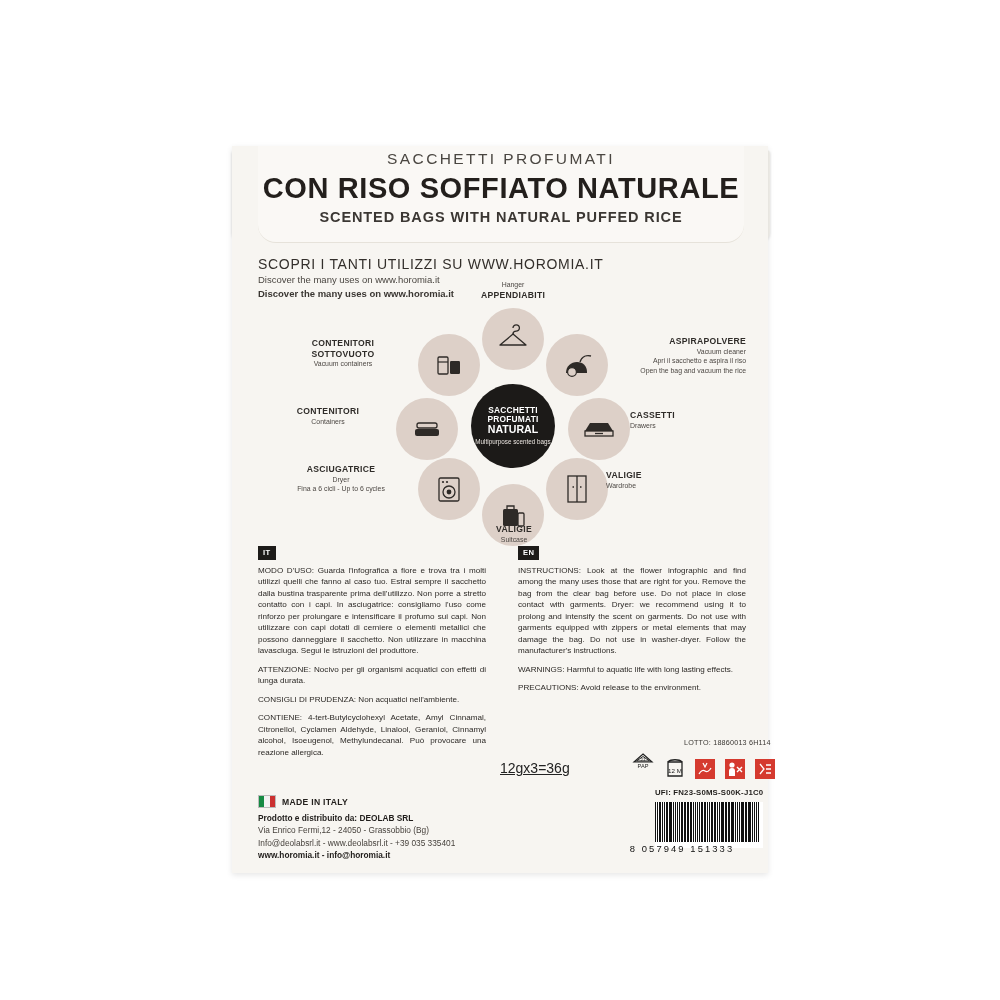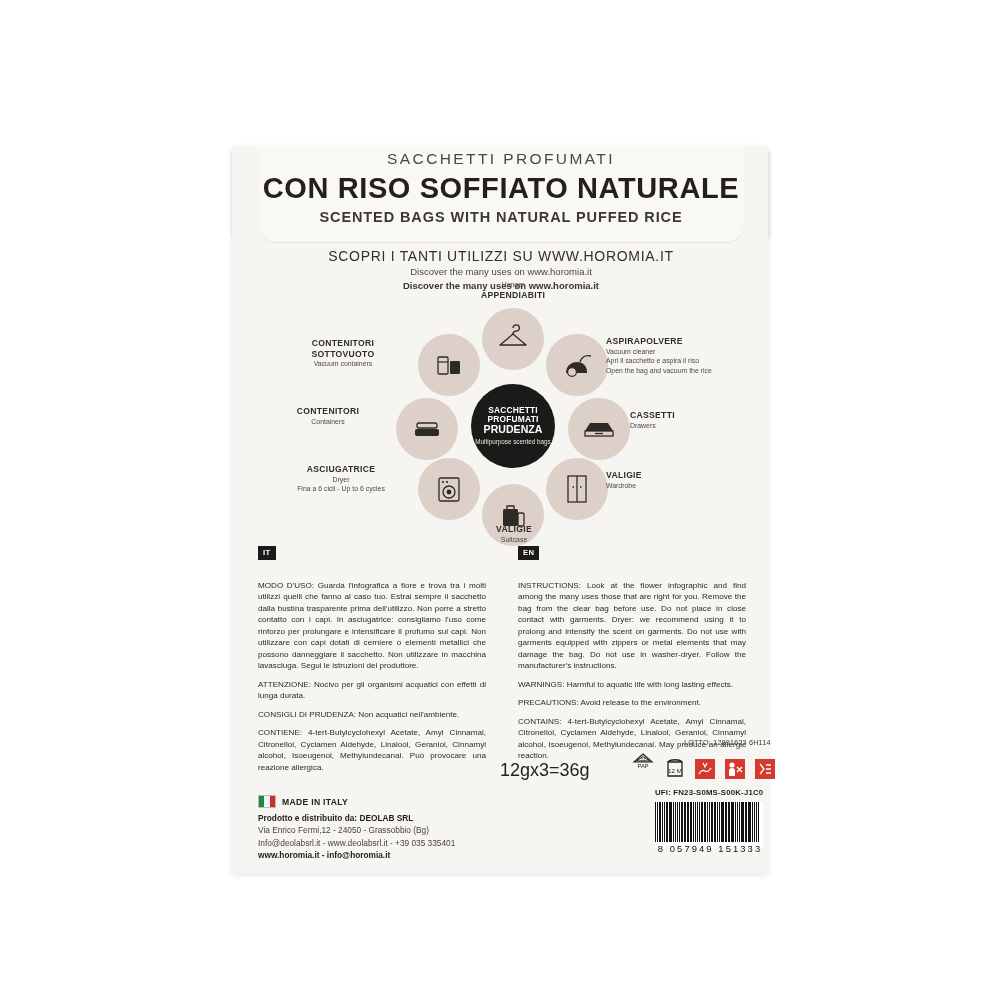--- a/index.html
+++ b/index.html
@@ -83,23 +83,22 @@
     font-size: 14.5px;
     font-weight: 700;
     letter-spacing: 0.9px;
     margin-top: 4px;
     color: #3b3733;
   }
   
   .discover {
     position: absolute;
     left: 258px;
-    top: 248px;
+    top: 256px;
     width: 486px;
-    text-align: center;
     color: #332f2b;
   }
   .discover .d1 { font-size: 14px; letter-spacing: 0.7px; }
   .discover .d2 { font-size: 9.5px; margin-top: 2px; color: #4a4641; }
   .discover .d3 { font-size: 9.5px; font-weight: 700; margin-top: 3px; color: #3a3632; }
   
   .info {
     position: absolute;
     left: 258px;
     top: 276px;
@@ -155,33 +154,34 @@
     color: #2c2926;
     text-align: justify;
   }
   .txtcol .tag {
     display: inline-block;
     background: #1d1b19;
     color: #fff;
     font-size: 7.6px;
     font-weight: 700;
     padding: 1.5px 5px;
-    margin-bottom: 20px;
+    margin-bottom: 5px;
     letter-spacing: 0.4px;
   }
   .txtcol p { margin: 0 0 7px 0; }
   .txtcol b { font-weight: 400; }
   
   .weight {
     position: absolute;
     left: 500px;
     top: 760px;
-    font-size: 18px;
+    font-size: 14px;
     color: #222;
     font-weight: 400;
+    text-decoration: underline;
   }
   
   .symrow {
     position: absolute;
     left: 630px;
     top: 752px;
     display: flex;
     align-items: flex-end;
     gap: 8px;
   }
@@ -235,21 +235,21 @@
     left: 655px;
     top: 802px;
     width: 108px;
     height: 46px;
     background: #ffffff;
   }
   .barcode .bars { display: flex; align-items: flex-end; height: 40px; }
   .barcode .b { background: #111; margin-right: 1px; height: 100%; }
   .bcnum {
     position: absolute;
-    left: 652px;
+    left: 624px;
     top: 843px;
     width: 116px;
     font-size: 9.4px;
     letter-spacing: 2.1px;
     color: #111;
     text-align: center;
   }
 </style>
 </head>
 <body>
@@ -272,21 +272,21 @@
     <div class="d1">SCOPRI I TANTI UTILIZZI SU WWW.HOROMIA.IT</div>
     <div class="d2">Discover the many uses on www.horomia.it</div>
     <div class="d3">Discover the many uses on www.horomia.it</div>
   </div>
 
   <div class="info">
 
     <div class="core">
       <div class="c1">SACCHETTI</div>
       <div class="c1">PROFUMATI</div>
-      <div class="c2">PRUDENZA</div>
+      <div class="c2">NATURAL</div>
       <div class="c3">Multipurpose scented bags</div>
     </div>
 
     <div class="petal small" style="left:224px; top:32px;">
       <svg class="gl" width="34" height="30" viewBox="0 0 34 30">
         <path d="M17 4 a3.2 3.2 0 1 1 3.2 3.2 c-2 0-3.2 1-3.2 3" fill="none" stroke="#2e2a27" stroke-width="1.3"></path>
         <path d="M17 10 L4 21 h26 z" fill="none" stroke="#2e2a27" stroke-width="1.3" stroke-linejoin="round"></path>
       </svg>
     </div>
     <div class="lbl center" style="left:185px; top:4px; width:140px;">
@@ -294,21 +294,21 @@
       <b>APPENDIABITI</b>
     </div>
 
     <div class="petal small" style="left:288px; top:58px;">
       <svg class="gl" width="34" height="28" viewBox="0 0 34 28">
         <path d="M6 22 c0-7 5-11 11-11 c6 0 10 4 10 10 v1 H6z" fill="#2e2a27"></path>
         <circle cx="12" cy="21" r="4.4" fill="#ddd0c8" stroke="#2e2a27" stroke-width="1.2"></circle>
         <path d="M20 11 c2-6 7-7 11-6" fill="none" stroke="#2e2a27" stroke-width="1.4"></path>
       </svg>
     </div>
-    <div class="lbl right" style="left:348px; top:60px; width:132px;">
+    <div class="lbl right" style="left:356px; top:60px; width:132px;text-align:right;">
       <b>ASPIRAPOLVERE</b><br>
       <span class="sub">Vacuum cleaner</span><br>
       <span class="sub">Apri il sacchetto e aspira il riso</span><br>
       <span class="sub">Open the bag and vacuum the rice</span>
     </div>
 
     <div class="petal small" style="left:310px; top:122px;">
       <svg class="gl" width="34" height="24" viewBox="0 0 34 24">
         <path d="M3 14 L8 6 h18 l5 8 z" fill="#2e2a27"></path>
         <rect x="3" y="14" width="28" height="5" fill="none" stroke="#2e2a27" stroke-width="1.3"></rect>
@@ -390,26 +390,25 @@
     <p><b>ATTENZIONE</b><span>: Nocivo per gli organismi acquatici con effetti di lunga durata.</span></p>
     <p><b>CONSIGLI DI PRUDENZA</b><span>: Non acquatici nell'ambiente.</span></p>
     <p><b>CONTIENE</b><span>: 4-tert-Butylcyclohexyl Acetate, Amyl Cinnamal, Citronellol, Cyclamen Aldehyde, Linalool, Geraniol, Cinnamyl alcohol, Isoeugenol, Methylundecanal. Può provocare una reazione allergica.</span></p>
   </div>
 
   <div class="txtcol" style="left:518px; top:546px; width:228px;">
     <div><span class="tag">EN</span></div>
     <p><b>INSTRUCTIONS</b><span>: Look at the flower infographic and find among the many uses those that are right for you. Remove the bag from the clear bag before use. Do not place in close contact with garments. </span><b>Dryer</b><span>: we recommend using it to prolong and intensify the scent on garments. Do not use with garments equipped with zippers or metal elements that may damage the bag. Do not use in washer-dryer. Follow the manufacturer's instructions.</span></p>
     <p><b>WARNINGS</b><span>: Harmful to aquatic life with long lasting effects.</span></p>
     <p><b>PRECAUTIONS</b><span>: Avoid release to the environment.</span></p>
-    <p><b>CONTAINS</b><span>: 4-tert-Butylcyclohexyl Acetate, Amyl Cinnamal, Citronellol, Cyclamen Aldehyde, Linalool, Geraniol, Cinnamyl alcohol, Isoeugenol, Methylundecanal. May produce an allergic reaction.</span></p>
   </div>
 
   <div class="weight">12gx3=36g</div>
 
-  <div class="lotto">LOTTO: 12891623 6H114</div>
+  <div class="lotto">LOTTO: 18860013 6H114</div>
 
   <div class="symrow">
     <div class="sym">
       <svg width="26" height="28" viewBox="0 0 26 28">
         <path d="M13 2 L22 10 L4 10 Z" fill="none" stroke="#222" stroke-width="1.2"></path>
         <path d="M13 4.5 L19.5 9 L6.5 9 Z" fill="none" stroke="#222" stroke-width="1"></path>
         <text x="13" y="8.5" font-size="4.4" text-anchor="middle" fill="#222" font-family="Liberation Sans, sans-serif">21</text>
         <text x="13" y="16" font-size="5.6" text-anchor="middle" fill="#222" font-family="Liberation Sans, sans-serif">PAP</text>
       </svg>
     </div>

